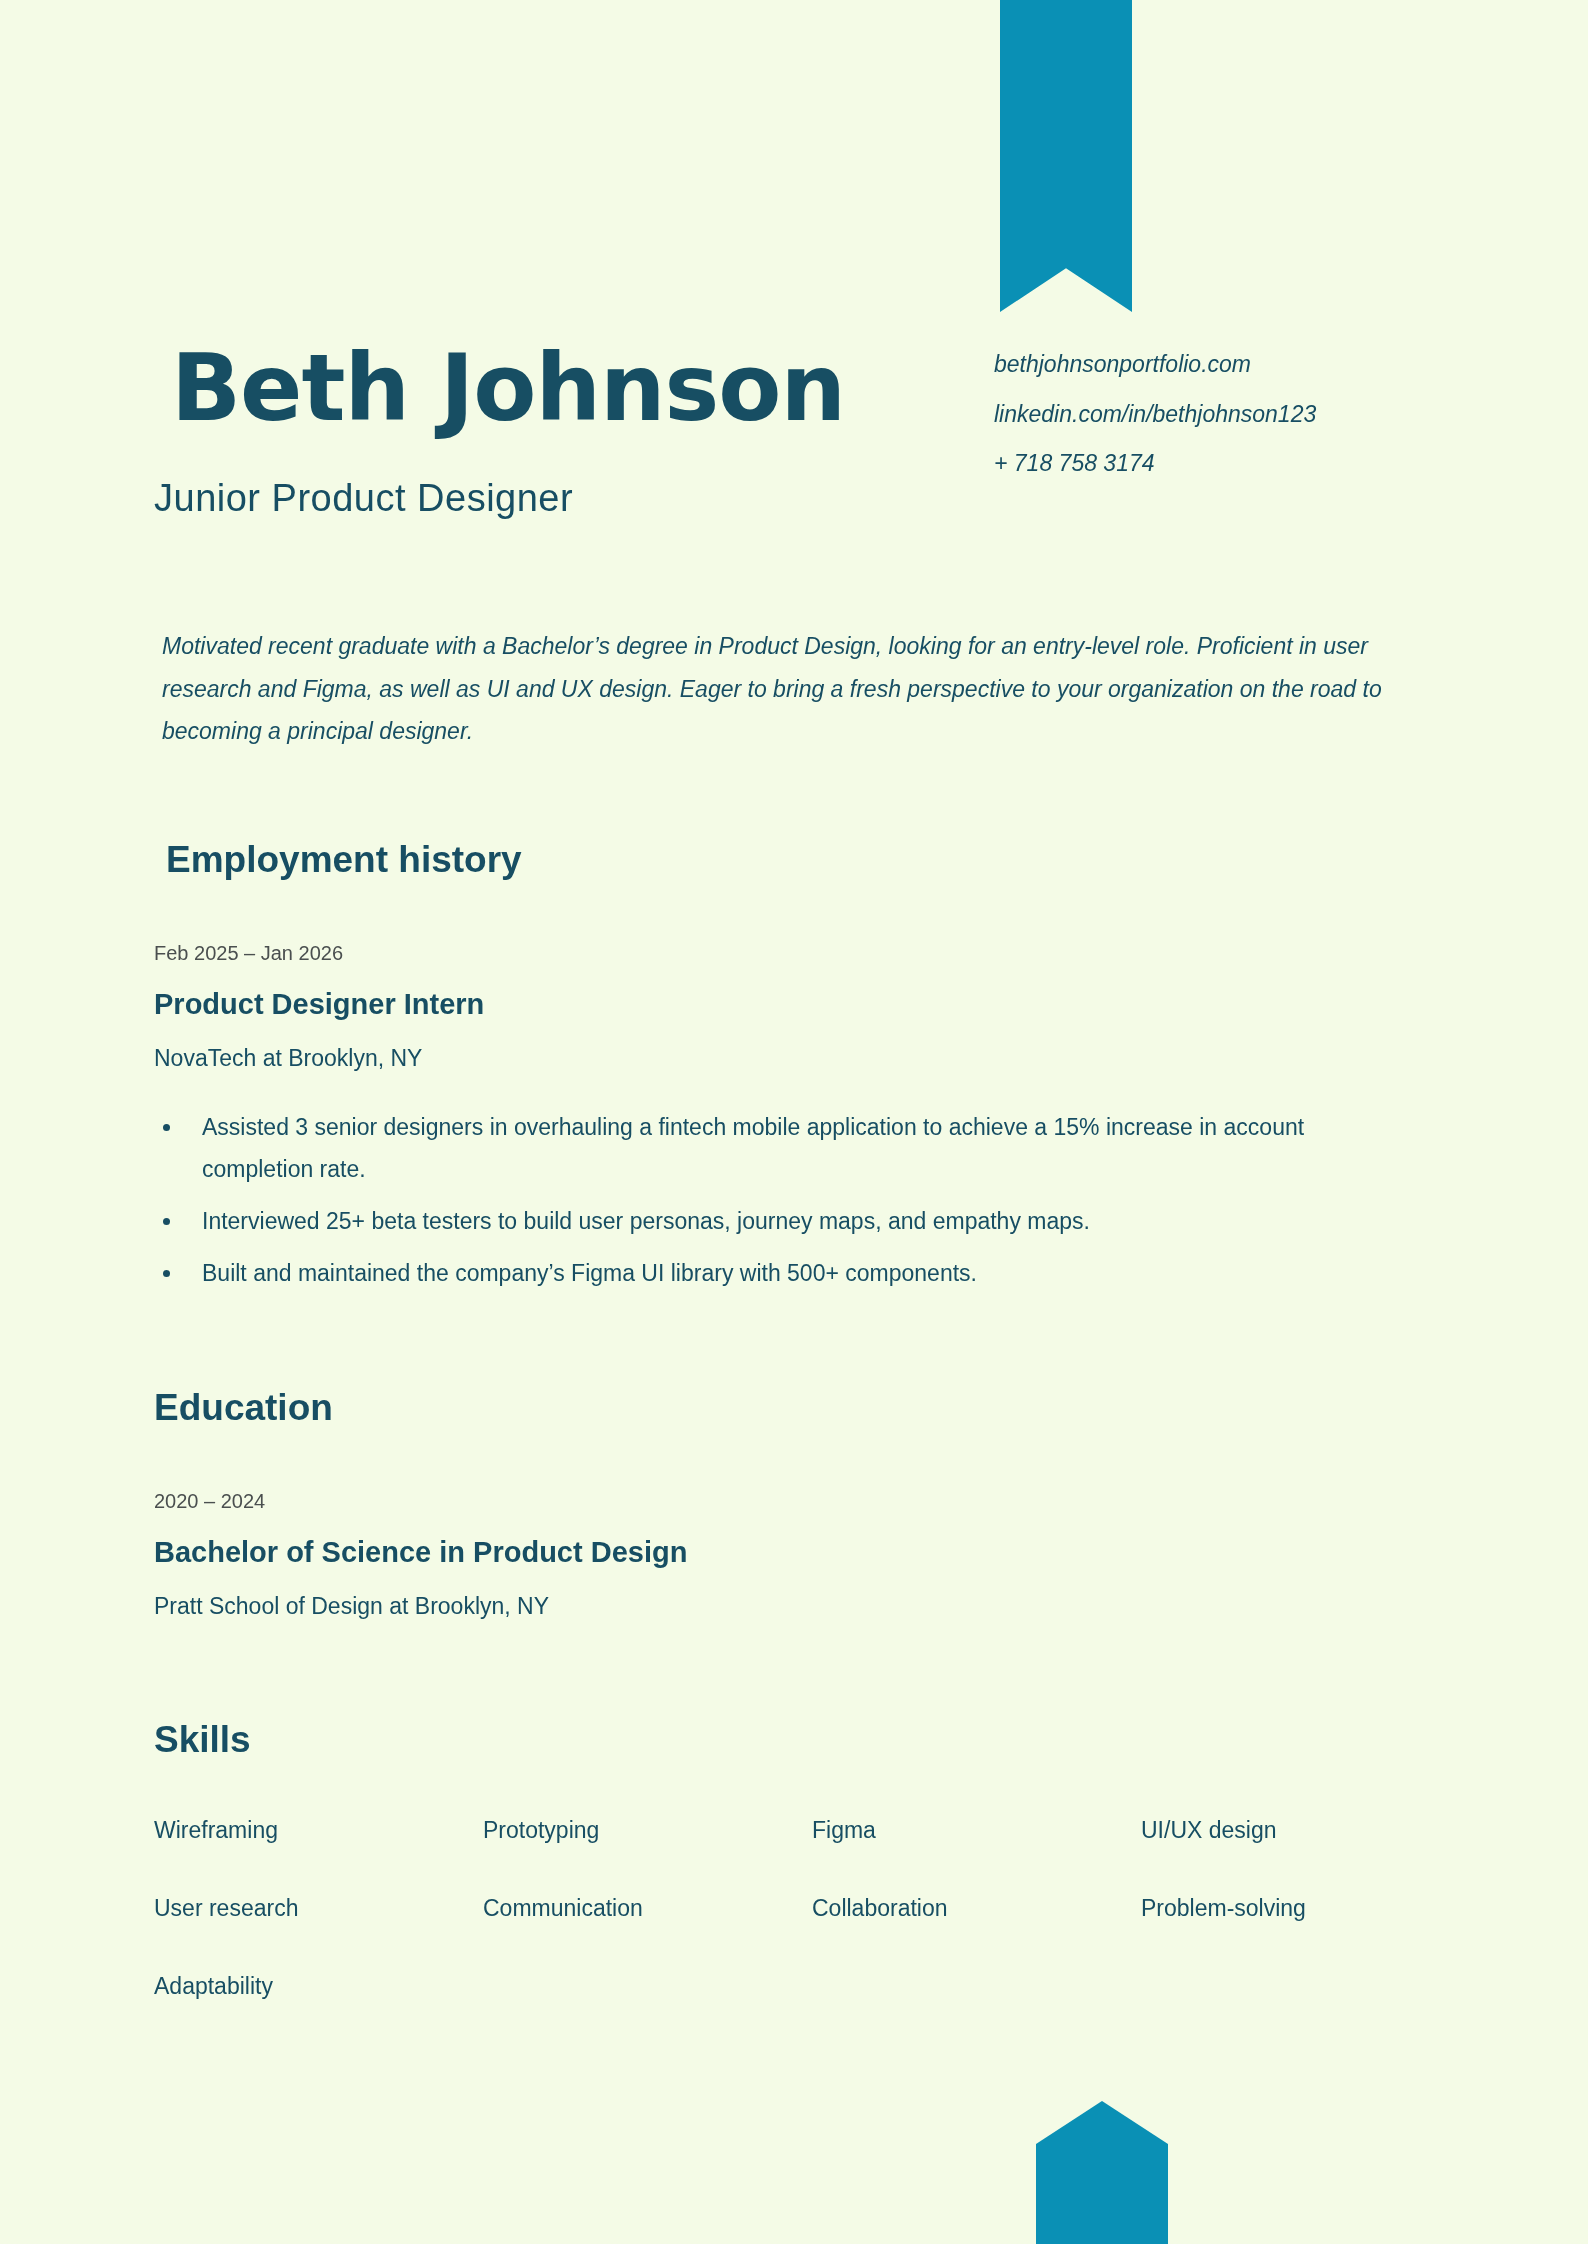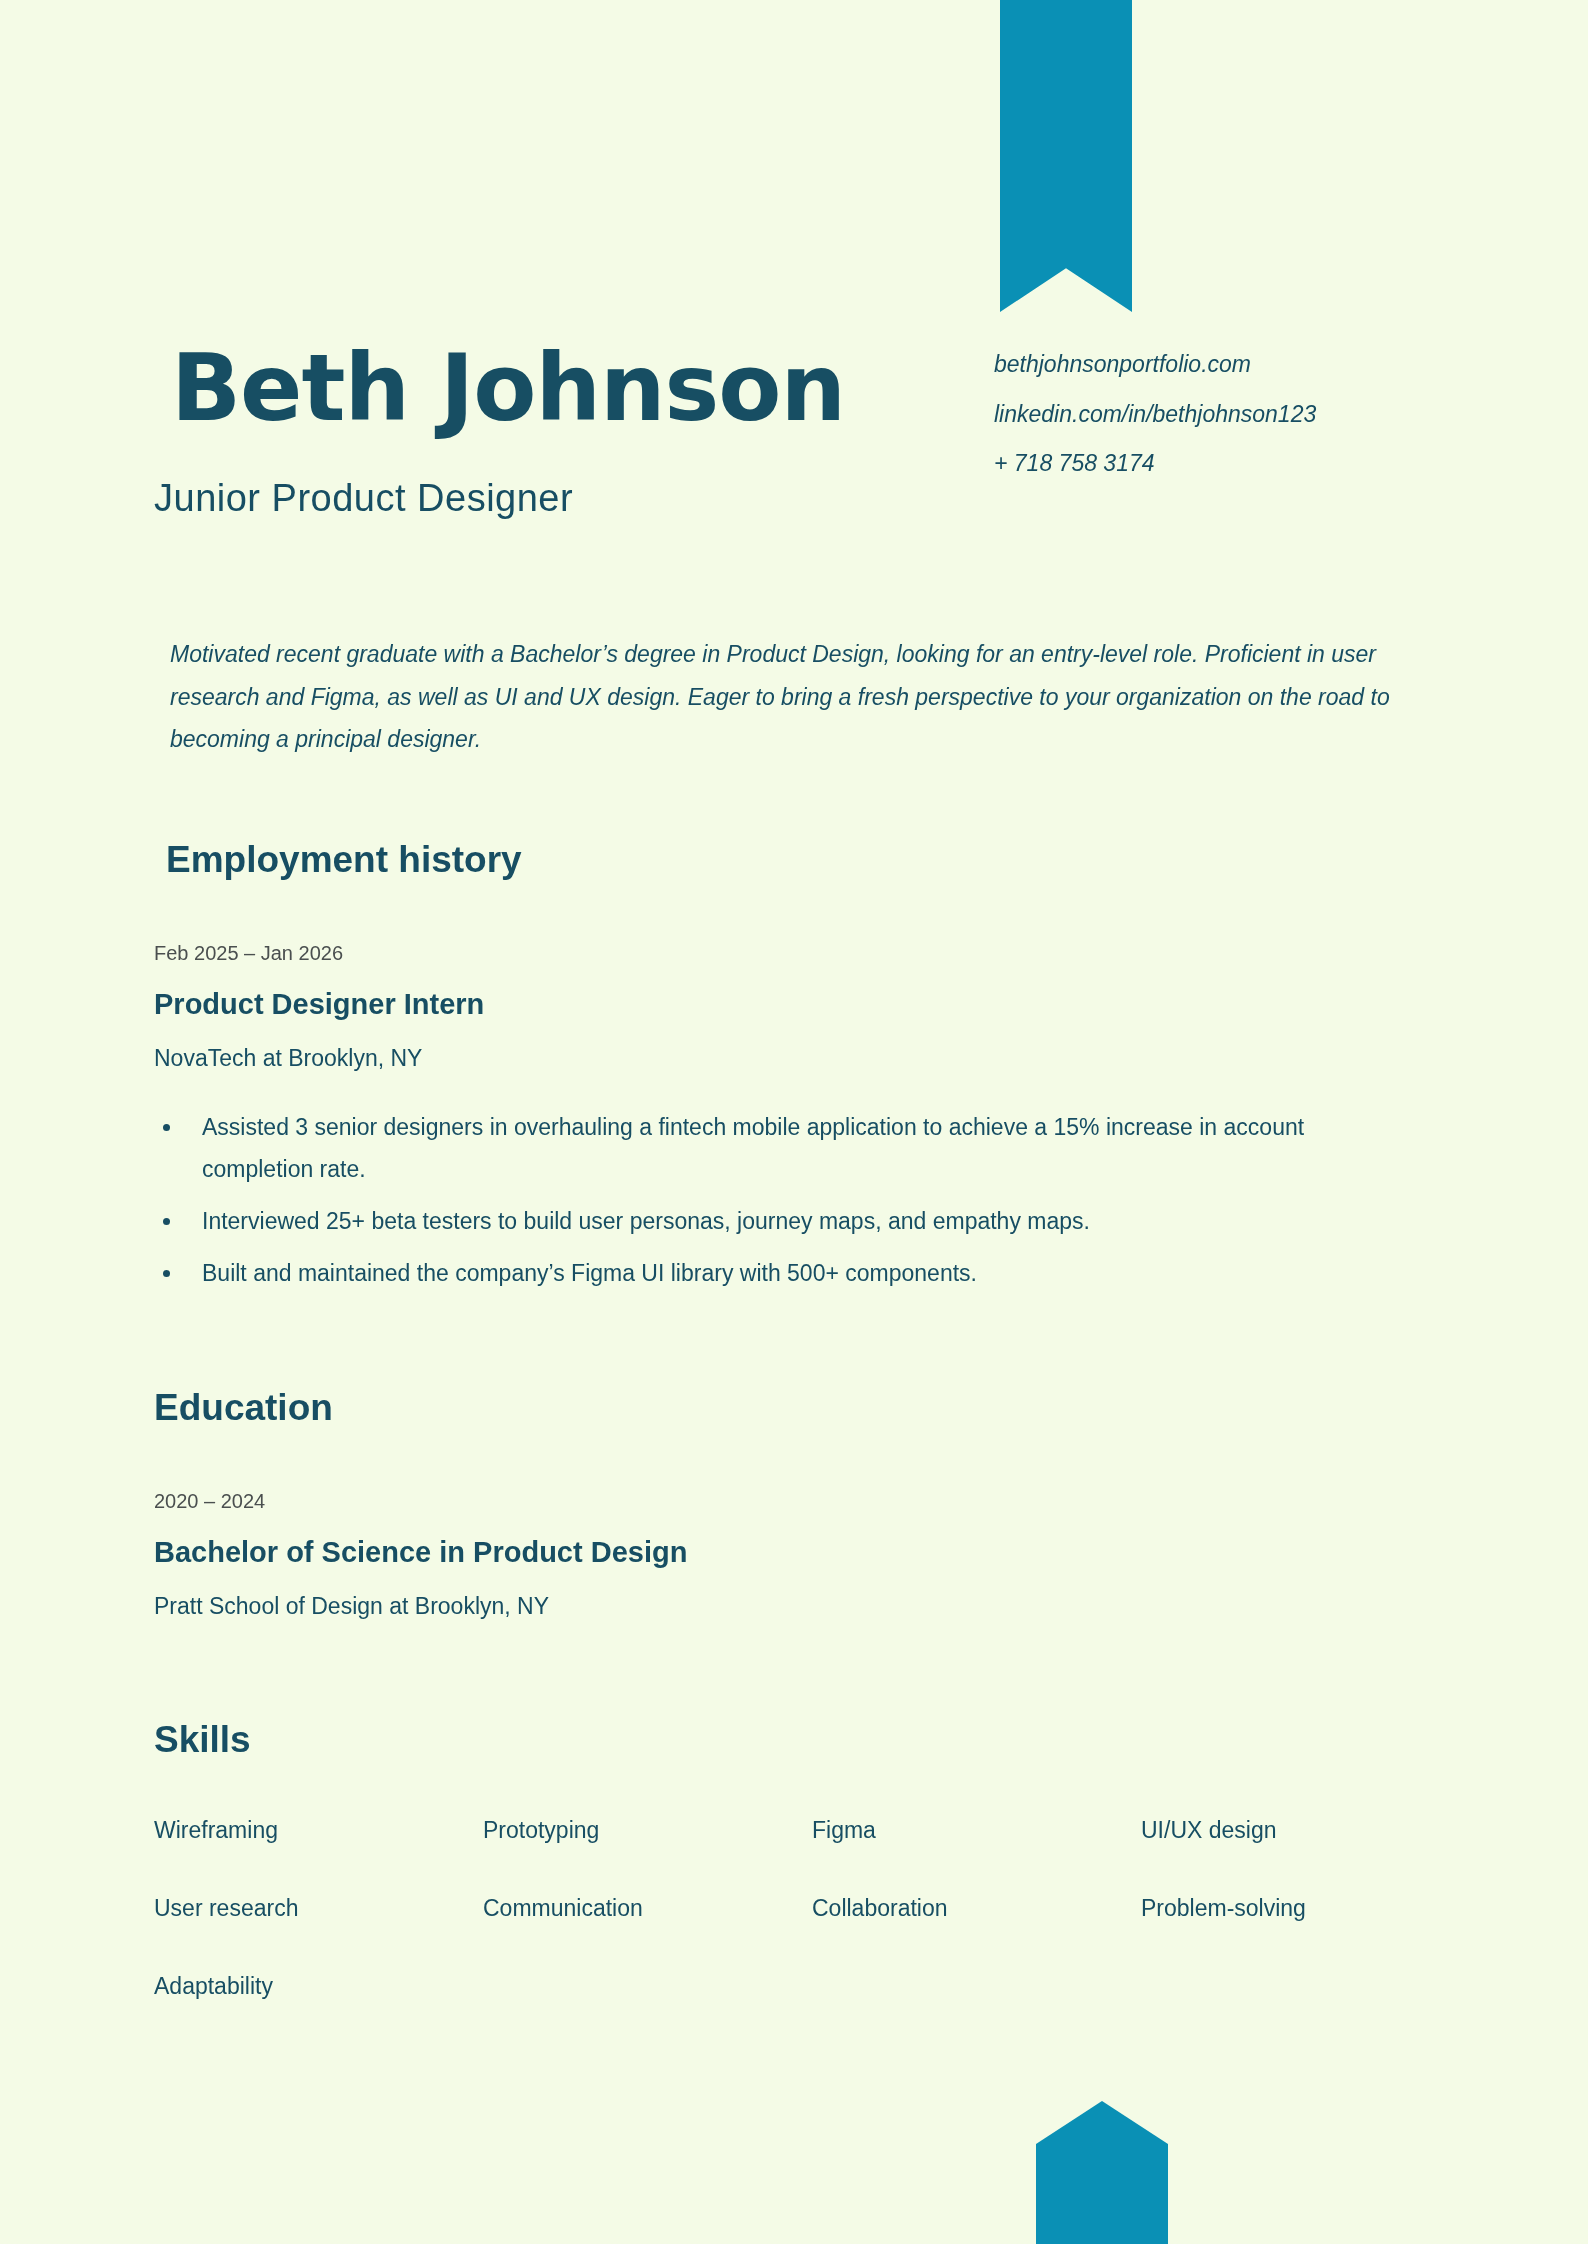--- a/index.html
+++ b/index.html
@@ -36,21 +36,21 @@
     font-size: 38px; font-weight: 400; line-height: 50px;
     letter-spacing: 0.5px;
   }
   .contact {
     position: absolute; left: 994px; top: 340px;
     font-style: italic; font-size: 23px; line-height: 49.5px;
   }
   .contact div { white-space: nowrap; }
   .summary {
     position: absolute; left: 154px; top: 617px; width: 1290px;
-    margin: 16px;
+    margin: 8px;
     font-style: italic; font-size: 23px; line-height: 42.5px;
   }
   .section-heading {
     position: absolute; left: 154px; margin: 0;
     font-size: 37px; font-weight: 700; line-height: 44px;
   }
   .date {
     position: absolute; left: 154px; margin: 0;
     font-size: 20px; color: #4a4f4f; line-height: 26px;
   }

